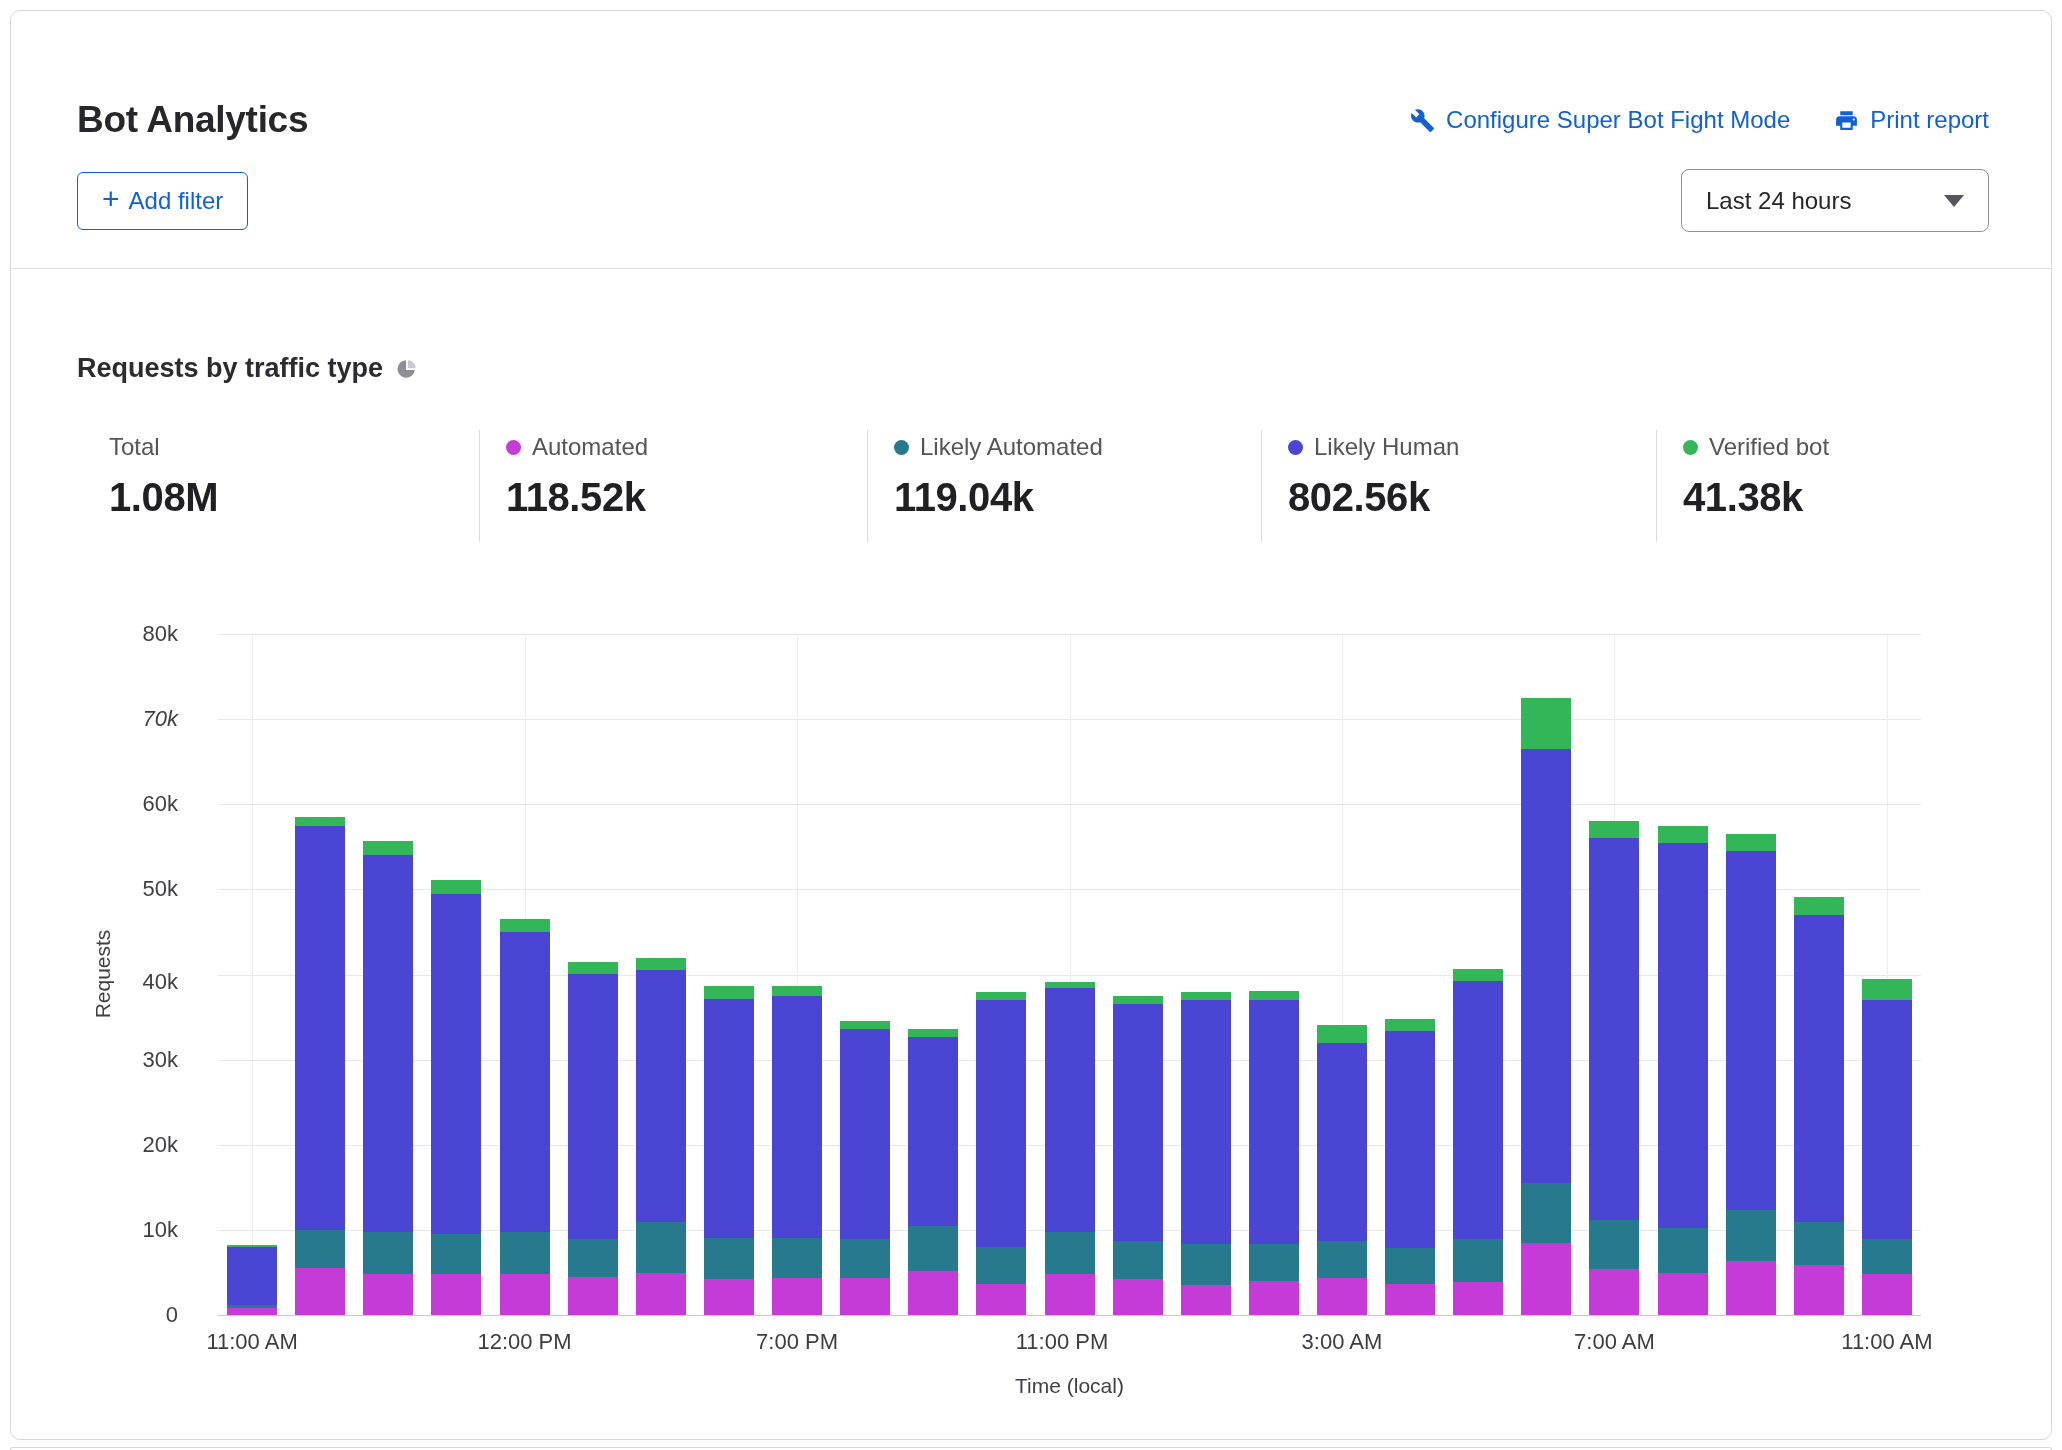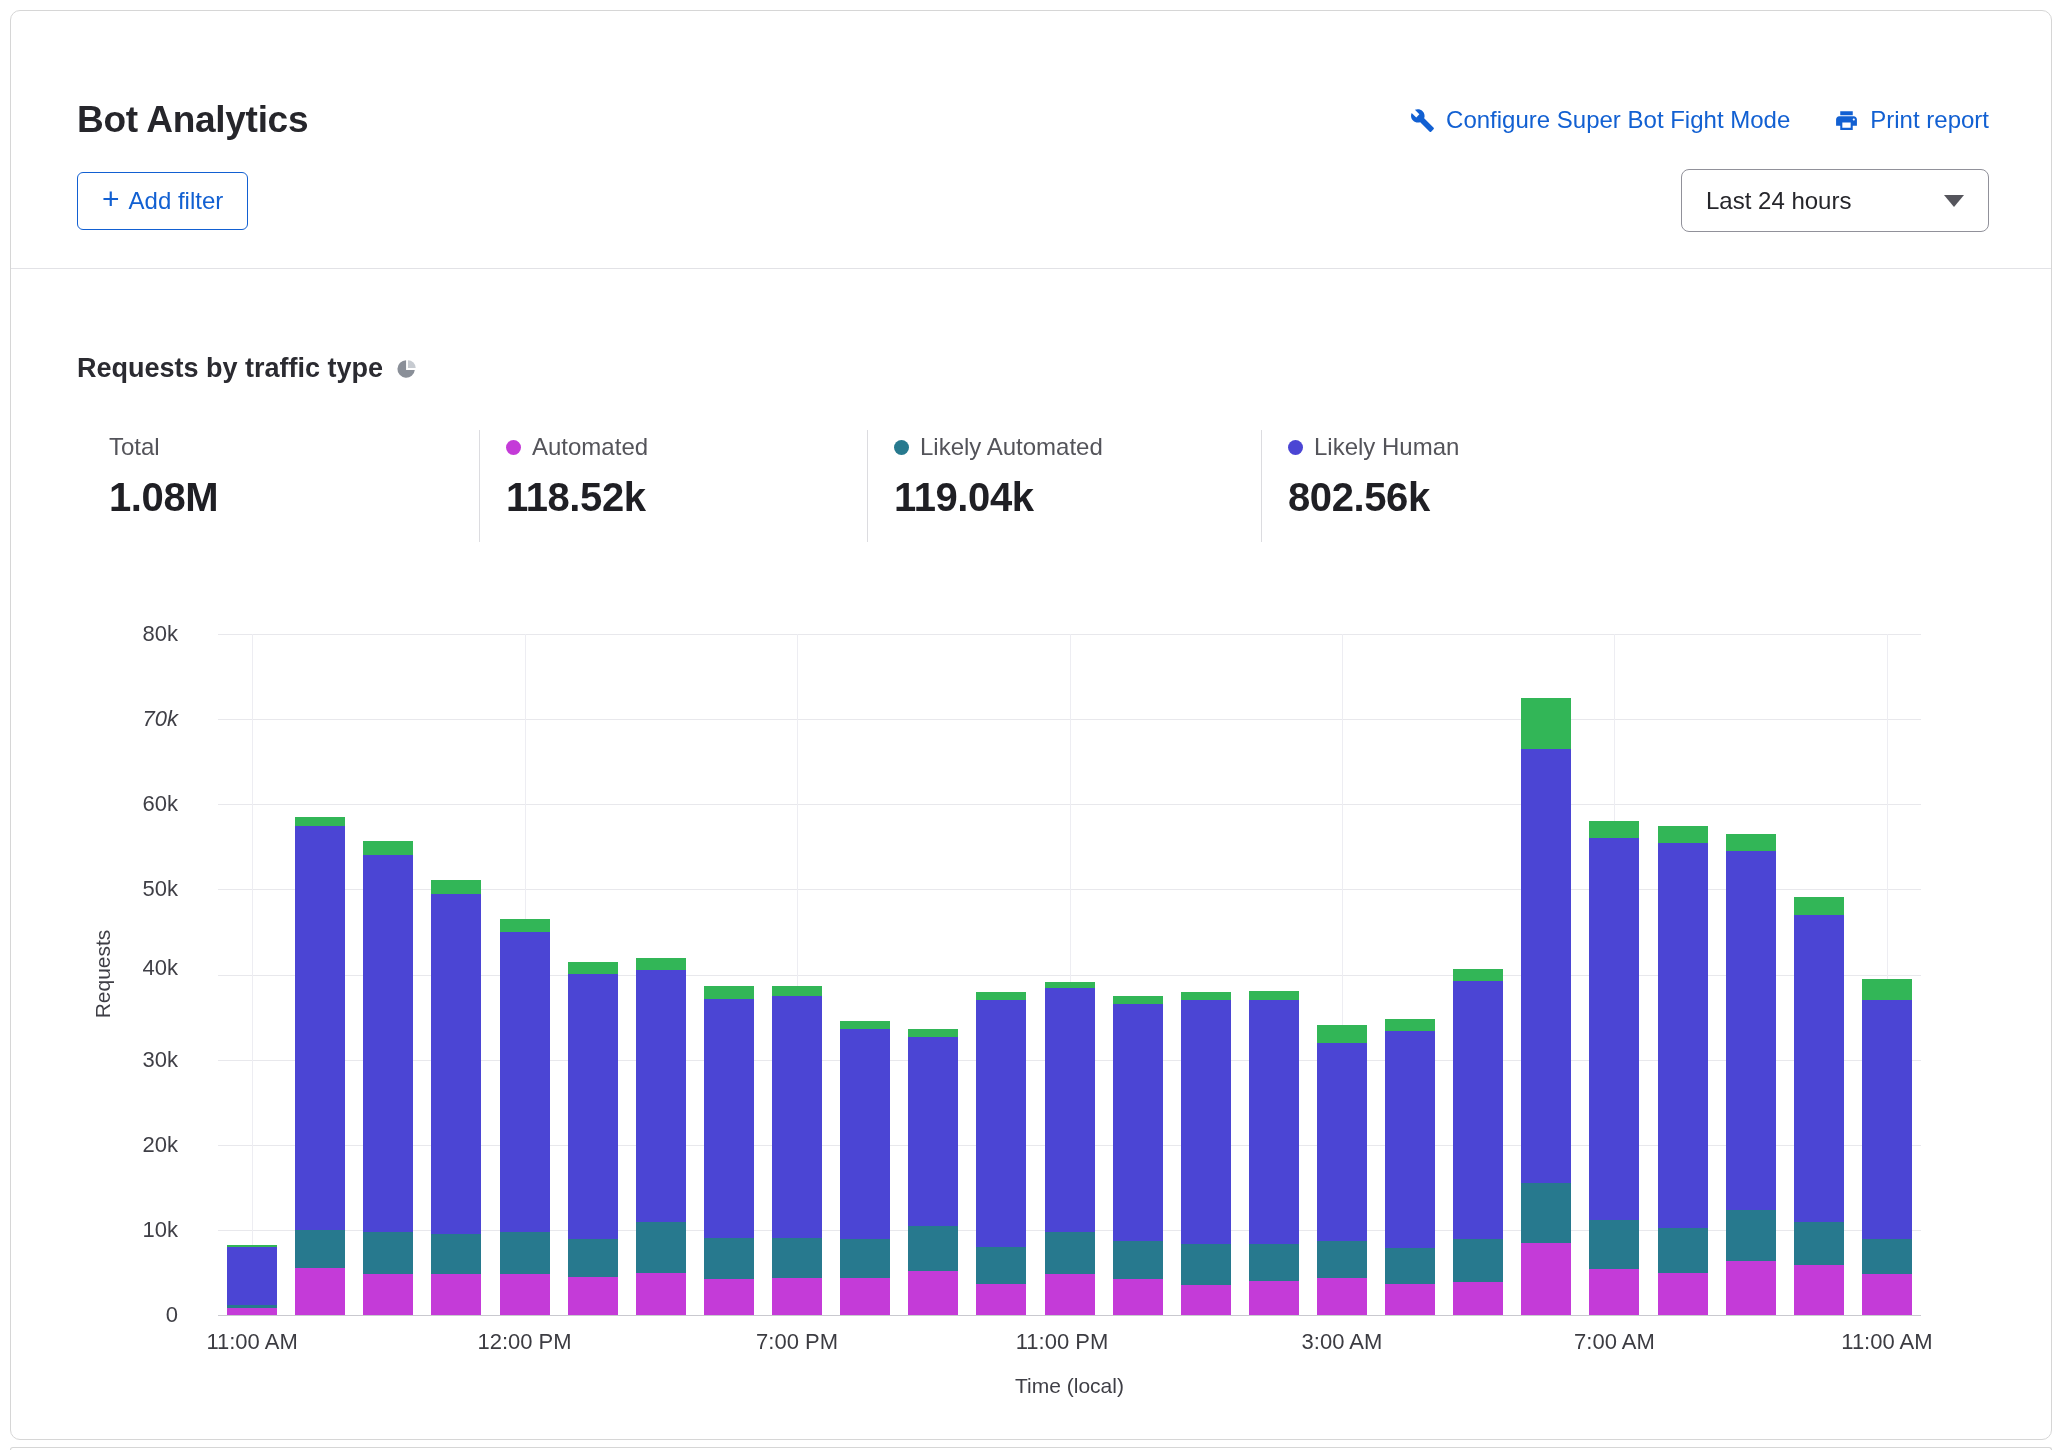--- a/index.html
+++ b/index.html
@@ -187,30 +187,37 @@
           </div>
           <div class="stat-value">119.04k</div>
         </div>
         <div class="stat stat-3">
           <div class="stat-label-row">
             <span class="dot" style="background: rgb(75, 69, 212);"></span>
             <span>Likely Human</span>
           </div>
           <div class="stat-value">802.56k</div>
         </div>
+        <div class="stat stat-4">
+          <div class="stat-label-row">
+            <span class="dot" style="background: rgb(50, 182, 87);"></span>
+            <span>Verified bot</span>
+          </div>
+          <div class="stat-value">41.38k</div>
+        </div>
       </div>
 
       <div class="chart">
         <div class="y-axis-title">Requests</div>
         <div class="yticks" id="yticks">
             <div class="ytick" style="top: 681px;">0</div>
             <div class="ytick" style="top: 595.875px;">10k</div>
             <div class="ytick" style="top: 510.75px;">20k</div>
             <div class="ytick" style="top: 425.625px;">30k</div>
-            <div class="ytick" style="top: 334px; text-align: right;">40k</div>
+            <div class="ytick" style="top: 348px; text-align: right;">40k</div>
             <div class="ytick" style="top: 255.375px;">50k</div>
             <div class="ytick" style="top: 170.25px;">60k</div>
             <div class="ytick" style="top: 85.125px; font-style: italic;">70k</div>
             <div class="ytick" style="top: 0px;">80k</div>
           </div>
         <div class="plot" id="plot">
             <div class="gridline-h zero" style="top: 681px;"></div>
             <div class="gridline-h" style="top: 595.875px;"></div>
             <div class="gridline-h" style="top: 510.75px;"></div>
             <div class="gridline-h" style="top: 425.625px;"></div>

